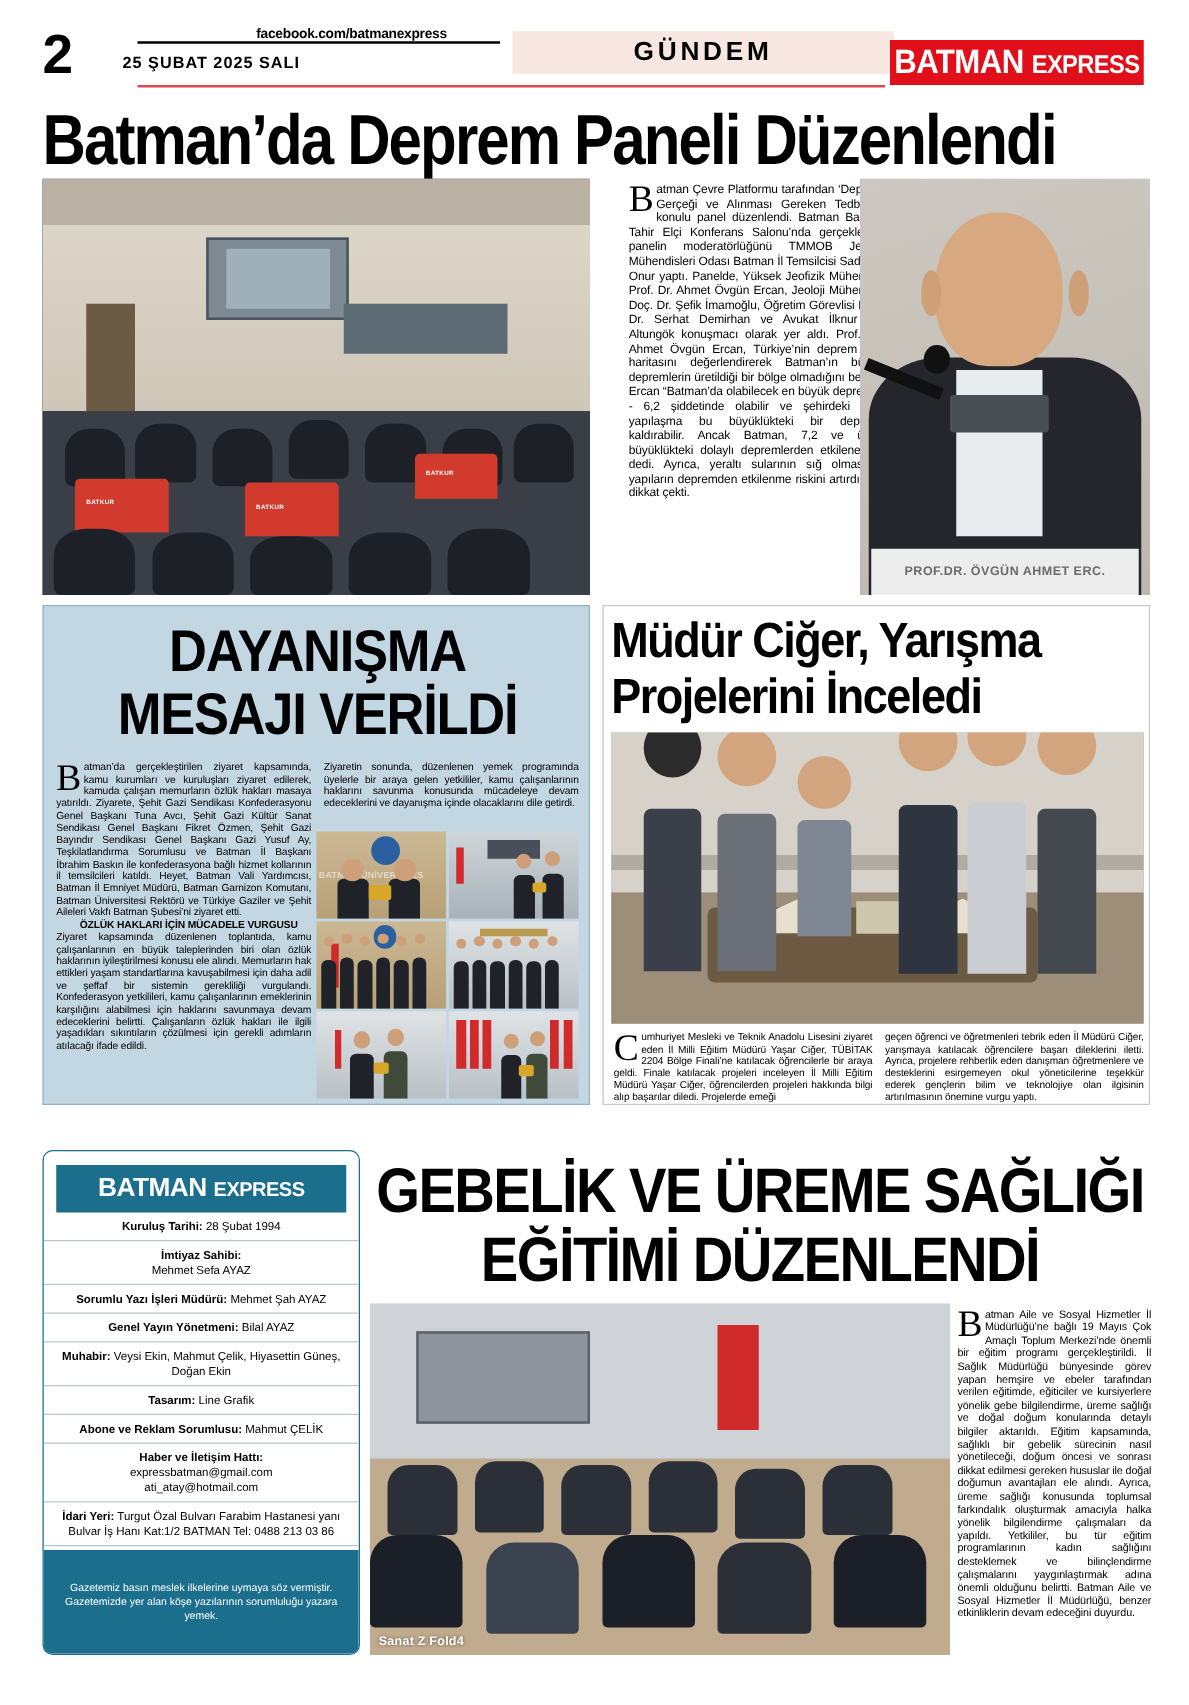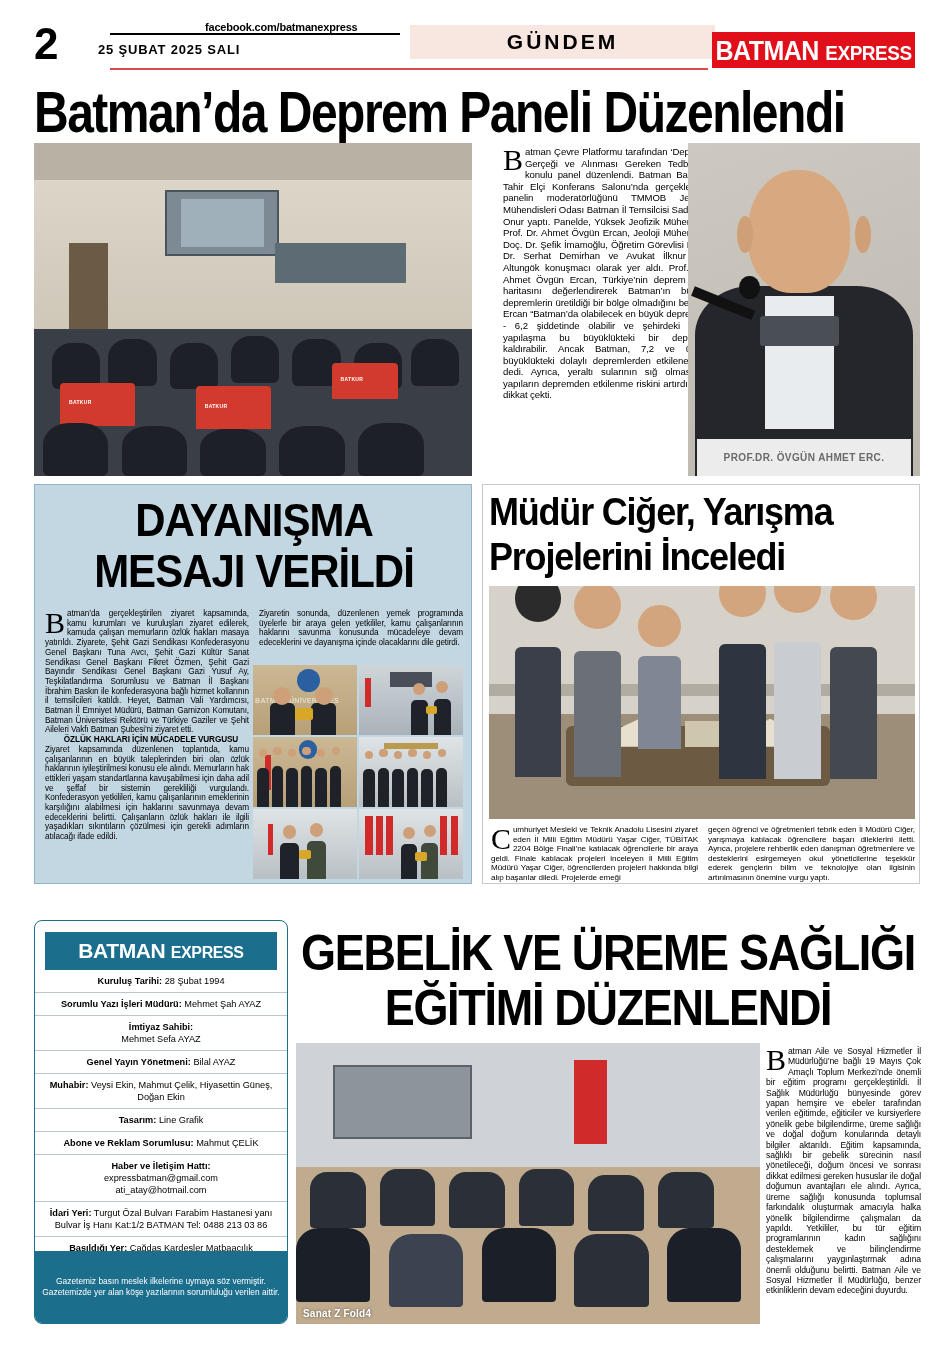--- a/index.html
+++ b/index.html
@@ -425,33 +425,33 @@
       <div class="mr-col">geçen öğrenci ve öğretmenleri tebrik eden İl Müdürü Ciğer, yarışmaya katılacak öğrencilere başarı dileklerini iletti. Ayrıca, projelere rehberlik eden danışman öğretmenlere ve desteklerini esirgemeyen okul yöneticilerine teşekkür ederek gençlerin bilim ve teknolojiye olan ilgisinin artırılmasının önemine vurgu yaptı.</div>
     </div>
   </div>
 
   <div class="colophon">
     <div class="colo-logo">
       <div class="lg"><span>BATMAN</span>&nbsp;<span class="sm">EXPRESS</span></div>
     </div>
     <div id="colo-rows">
         <div class="colo-row"><b>Kuruluş Tarihi:</b> <span>28 Şubat 1994</span></div>
+        <div class="colo-row"><b>İmtiyaz Sahibi:</b><br><span>Mehmet Sefa AYAZ</span></div>
         <div class="colo-row"><b>Sorumlu Yazı İşleri Müdürü:</b> <span>Mehmet Şah AYAZ</span></div>
-        <div class="colo-row"><b>İmtiyaz Sahibi:</b><br><span>Mehmet Sefa AYAZ</span></div>
         <div class="colo-row"><b>Genel Yayın Yönetmeni:</b> <span>Bilal AYAZ</span></div>
         <div class="colo-row"><b>Muhabir:</b> <span>Veysi Ekin, Mahmut Çelik, Hiyasettin Güneş, Doğan Ekin</span></div>
         <div class="colo-row"><b>Tasarım:</b> <span>Line Grafik</span></div>
         <div class="colo-row"><b>Abone ve Reklam Sorumlusu:</b> <span>Mahmut ÇELİK</span></div>
         <div class="colo-row"><b>Haber ve İletişim Hattı:</b><br><span>expressbatman@gmail.com</span><br><span>ati_atay@hotmail.com</span></div>
         <div class="colo-row"><b>İdari Yeri:</b> <span>Turgut Özal Bulvarı Farabim Hastanesi yanı Bulvar İş Hanı Kat:1/2 BATMAN Tel: 0488 213 03 86</span></div>
         <div class="colo-row"><b>Basıldığı Yer:</b> <span>Çağdaş Kardeşler Matbaacılık Bahçelievler Mah. 1601 Sokak No:4  -  BATMAN</span></div>
         <div class="colo-row"><b>TLF:</b> <span>0488 212 28 33</span></div>
         <div class="colo-row"><span>Yerel Süreli Yayın</span></div>
       </div>
-    <div class="colo-note"><span>Gazetemiz basın meslek ilkelerine uymaya söz vermiştir.</span><br><span>Gazetemizde yer alan köşe yazılarının sorumluluğu verilen aittir.</span></div>
+    <div class="colo-note"><span>Gazetemiz basın meslek ilkelerine uymaya söz vermiştir.</span><br><span>Gazetemizde yer alan köşe yazılarının sorumluluğu yazara yemek.</span></div>
   </div>
 
   <div class="hl-bottom">
     <div>GEBELİK VE ÜREME SAĞLIĞI</div>
     <div>EĞİTİMİ DÜZENLENDİ</div>
   </div>
 
   <div class="photo-bottom">
     <div class="ph">
       <div class="au-wall"></div>

